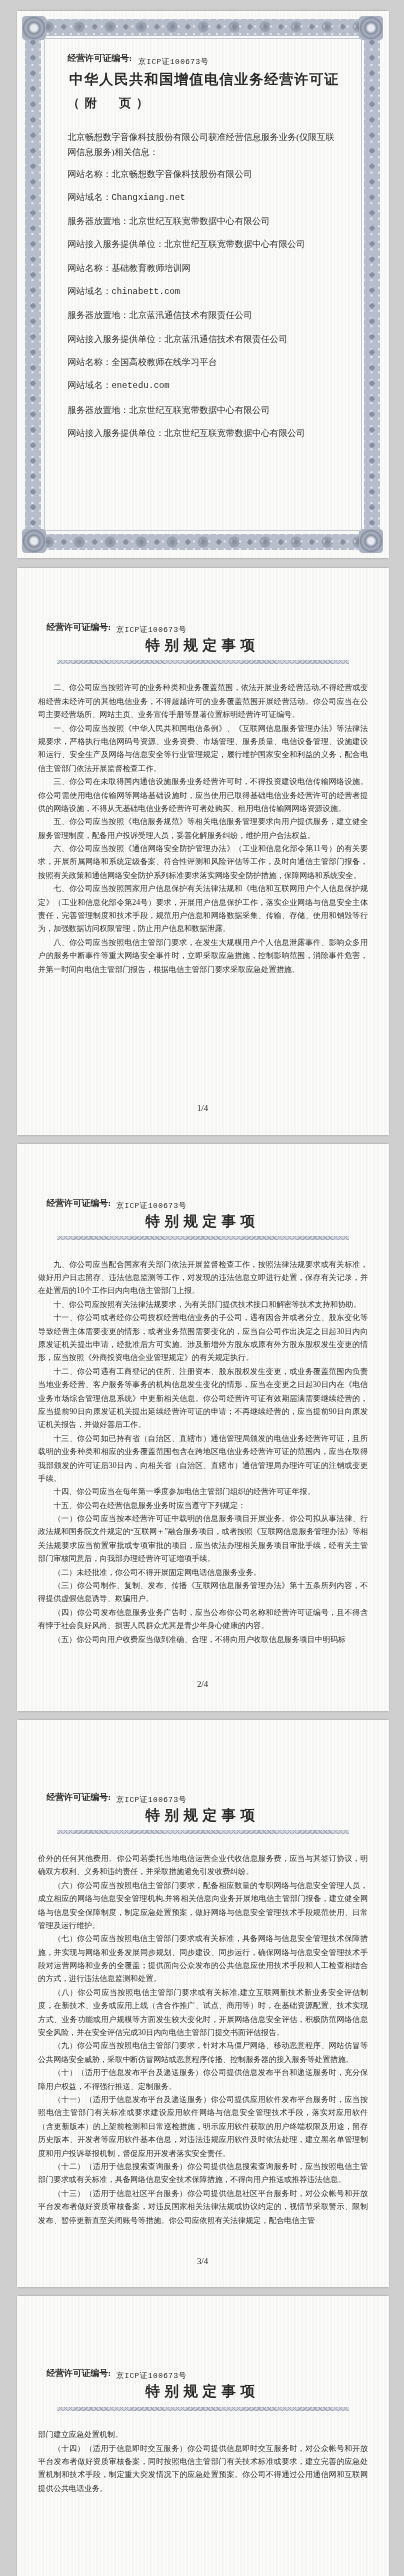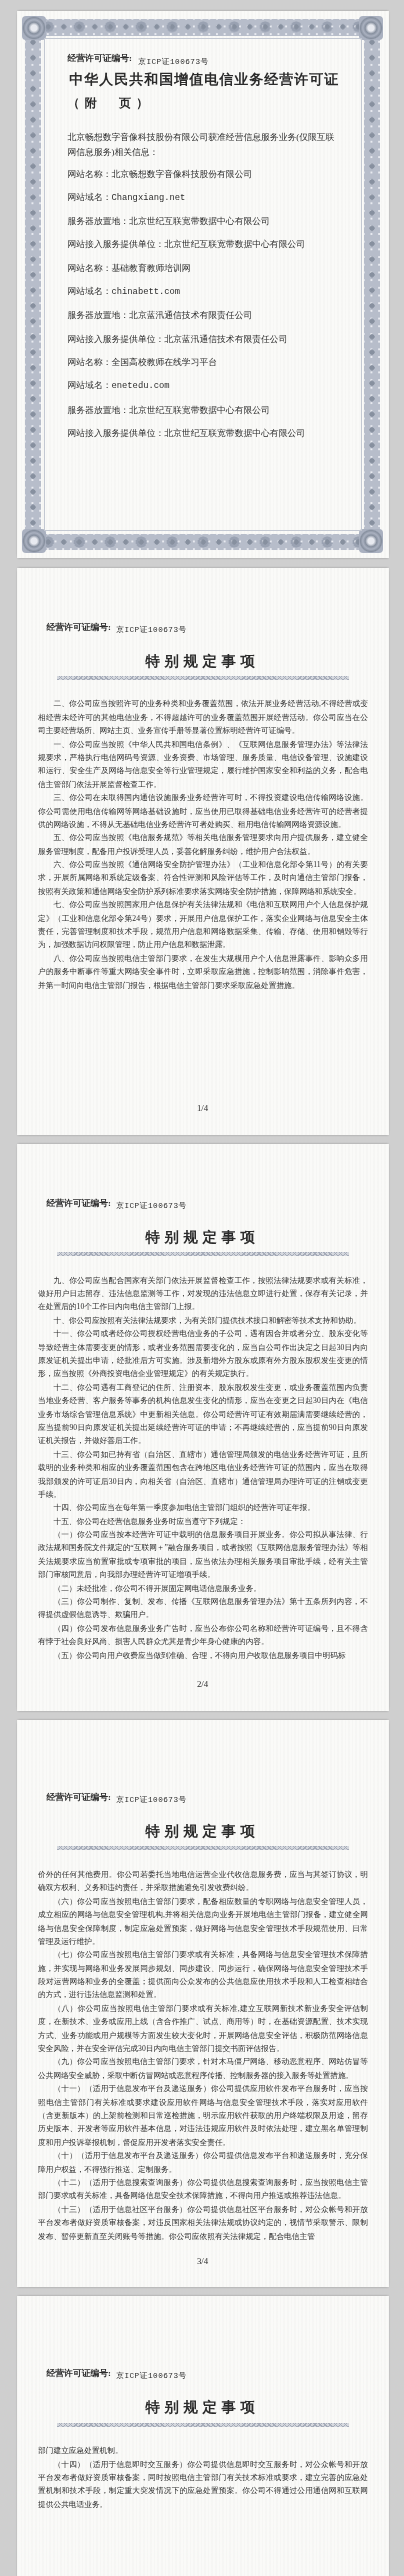--- a/index.html
+++ b/index.html
@@ -50,21 +50,21 @@
   .cert-subtitle { text-align:left; font-size:12px; font-weight:bold; letter-spacing:5.2px; margin-top:6.2px; }
   .cert-body { margin-top:18.5px; font-size:8.8px; line-height:1.65; }
   .cert-intro { margin-bottom:7.2px; }
   .cert-row { margin-bottom:8.8px; }
   .cert-row .val-latin { font-family:"Liberation Mono","DejaVu Sans Mono",monospace;text-align:center; }
 
   
   .sp-head { padding:54px 0 0 30px; font-size:8.8px; font-weight:bold; }
   .sp-head .num { font-weight:normal; font-family:"Liberation Mono","DejaVu Sans Mono",monospace; font-size:7.7px; display:inline-block; transform:translateY(2.1px); margin-left:5.2px; letter-spacing:0.5px; }
   .page-special.deep .sp-head { padding-top:72px; }
-  .sp-title { text-align:center; font-size:14.4px; font-weight:bold; letter-spacing:4.6px; margin-top:18px; }
+  .sp-title { text-align:center; font-size:14.4px; font-weight:bold; letter-spacing:4.6px; margin-top:2px; }
   .zigzag { width:292px; height:4.1px; margin:5.2px auto 0 auto; opacity:.75;
     background:
       repeating-linear-gradient(45deg,  #8a93a5 0 1px, rgba(0,0,0,0) 1px 3.6px),
       repeating-linear-gradient(-45deg, #8a93a5 0 1px, rgba(0,0,0,0) 1px 3.6px),
       linear-gradient(#c9cdd6,#c9cdd6);
   }
   .paras { padding:17.5px 20.6px 0 21.6px; font-size:7.7px; line-height:1.74; text-align:justify; }
   .paras p { margin:0; text-indent:2em; }
   .paras p.cont { text-indent:0; }
   .page-num { position:absolute; bottom:21.6px; left:0; right:0; text-align:center; font-size:8.8px; font-family:"Liberation Serif","DejaVu Serif",serif; }
@@ -180,22 +180,22 @@
       <span>经营许可证编号:</span><span class="num">京ICP证100673号</span>
     </div>
     <div class="sp-title">特别规定事项</div>
     <div class="zigzag"></div>
     <div class="paras">
         <p class="cont">价外的任何其他费用。你公司若委托当地电信运营企业代收信息服务费，应当与其签订协议，明确双方权利、义务和违约责任，并采取措施避免引发收费纠纷。</p>
         <p>（六）你公司应当按照电信主管部门要求，配备相应数量的专职网络与信息安全管理人员，成立相应的网络与信息安全管理机构,并将相关信息向业务开展地电信主管部门报备，建立健全网络与信息安全保障制度，制定应急处置预案，做好网络与信息安全管理技术手段规范使用、日常管理及运行维护。</p>
         <p>（七）你公司应当按照电信主管部门要求或有关标准，具备网络与信息安全管理技术保障措施，并实现与网络和业务发展同步规划、同步建设、同步运行，确保网络与信息安全管理技术手段对运营网络和业务的全覆盖；提供面向公众发布的公共信息应使用技术手段和人工检查相结合的方式，进行违法信息监测和处置。</p>
         <p>（八）你公司应当按照电信主管部门要求或有关标准,建立互联网新技术新业务安全评估制度，在新技术、业务或应用上线（含合作推广、试点、商用等）时，在基础资源配置、技术实现方式、业务功能或用户规模等方面发生较大变化时，开展网络信息安全评估，积极防范网络信息安全风险，并在安全评估完成30日内向电信主管部门提交书面评估报告。</p>
         <p>（九）你公司应当按照电信主管部门要求，针对木马僵尸网络、移动恶意程序、网站仿冒等公共网络安全威胁，采取中断仿冒网站或恶意程序传播、控制服务器的接入服务等处置措施。</p>
+        <p>（十）（适用于信息发布平台及递送服务）你公司提供信息发布平台和递送服务时，充分保障用户权益，不得强行推送、定制服务。</p>
         <p>（十一）（适用于信息发布平台及递送服务）你公司提供应用软件发布平台服务时，应当按照电信主管部门有关标准或要求建设应用软件网络与信息安全管理技术手段，落实对应用软件（含更新版本）的上架前检测和日常巡检措施，明示应用软件获取的用户终端权限及用途，留存历史版本、开发者等应用软件基本信息，对违法违规应用软件及时依法处理，建立黑名单管理制度和用户投诉举报机制，督促应用开发者落实安全责任。</p>
-        <p>（十）（适用于信息发布平台及递送服务）你公司提供信息发布平台和递送服务时，充分保障用户权益，不得强行推送、定制服务。</p>
         <p>（十二）（适用于信息搜索查询服务）你公司提供信息搜索查询服务时，应当按照电信主管部门要求或有关标准，具备网络信息安全技术保障措施，不得向用户推送或推荐违法信息。</p>
         <p>（十三）（适用于信息社区平台服务）你公司提供信息社区平台服务时，对公众帐号和开放平台发布者做好资质审核备案，对违反国家相关法律法规或协议约定的，视情节采取警示、限制发布、暂停更新直至关闭账号等措施。你公司应依照有关法律规定，配合电信主管</p>
       </div>
     <div class="page-num">3/4</div>
   </div>
 
   <div class="page page-special deep last">
     <div class="sp-head">
       <span>经营许可证编号:</span><span class="num">京ICP证100673号</span>
     </div>

